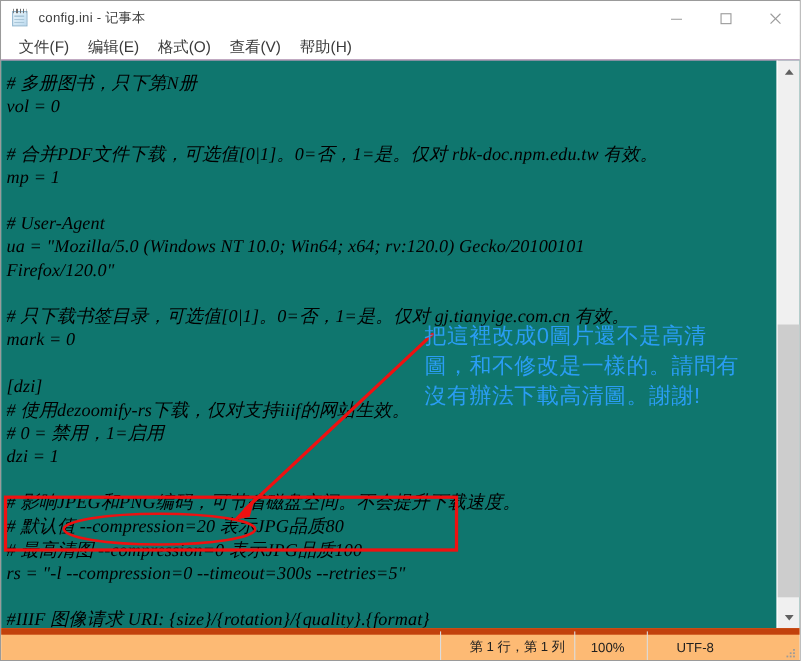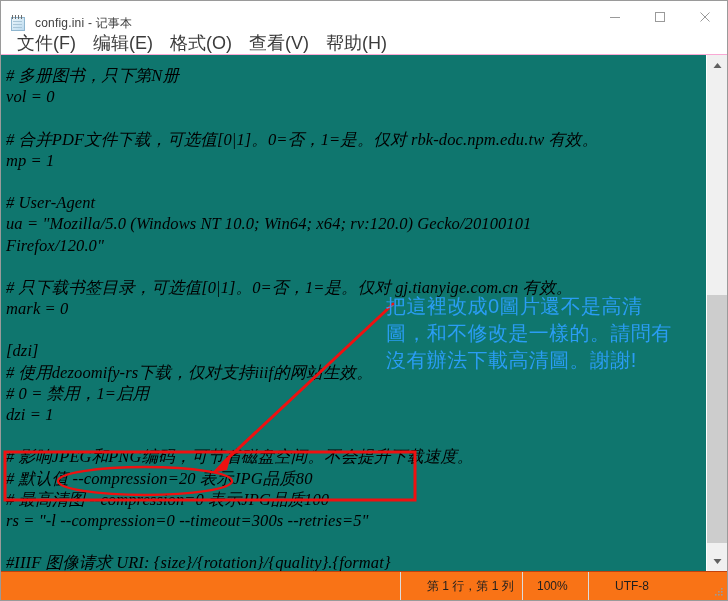--- a/index.html
+++ b/index.html
@@ -23,21 +23,21 @@
   }
 
   
   .titlebar {
     position: absolute;
     left: 0; top: 0;
     width: 100%;
     height: 31px;
     background: #ffffff;
     display: flex;
-    align-items: flex-end;
+    align-items: center;
   }
   .title-icon {
     width: 17px;
     height: 17px;
     margin-left: 9px;
     margin-right: 8px;
     position: relative;
     flex: none;
   }
   .title-icon .pad {
@@ -89,21 +89,21 @@
     left: 0; top: 31px;
     width: 100%;
     height: 22px;
     background: #ffffff;
     display: flex;
     align-items: center;
     padding-left: 8px;
     box-sizing: border-box;
   }
   .menu-item {
-    font-size: 18px;
+    font-size: 14px;
     color: #3b3b3b;
     padding: 2px 9px 2px 8px;
     white-space: nowrap;
   }
 
   
   .client {
     position: absolute;
     left: 0; top: 53px;
     right: 0;
@@ -182,22 +182,22 @@
     letter-spacing: 0.4px;
   }
 
   
   .statusbar {
     position: absolute;
     left: 0;
     bottom: 0;
     width: 100%;
     height: 29px;
-    background: #f97316;
-    border-top: 1px solid #c2410c;
+    background: #fdba74;
+    border-top: 6px solid #c2410c;
     box-sizing: border-box;
     display: flex;
     align-items: center;
     justify-content: flex-end;
     font-size: 12px;
     color: #1f1f1f;
   }
   .status-cell {
     height: 29px;
     display: flex;

